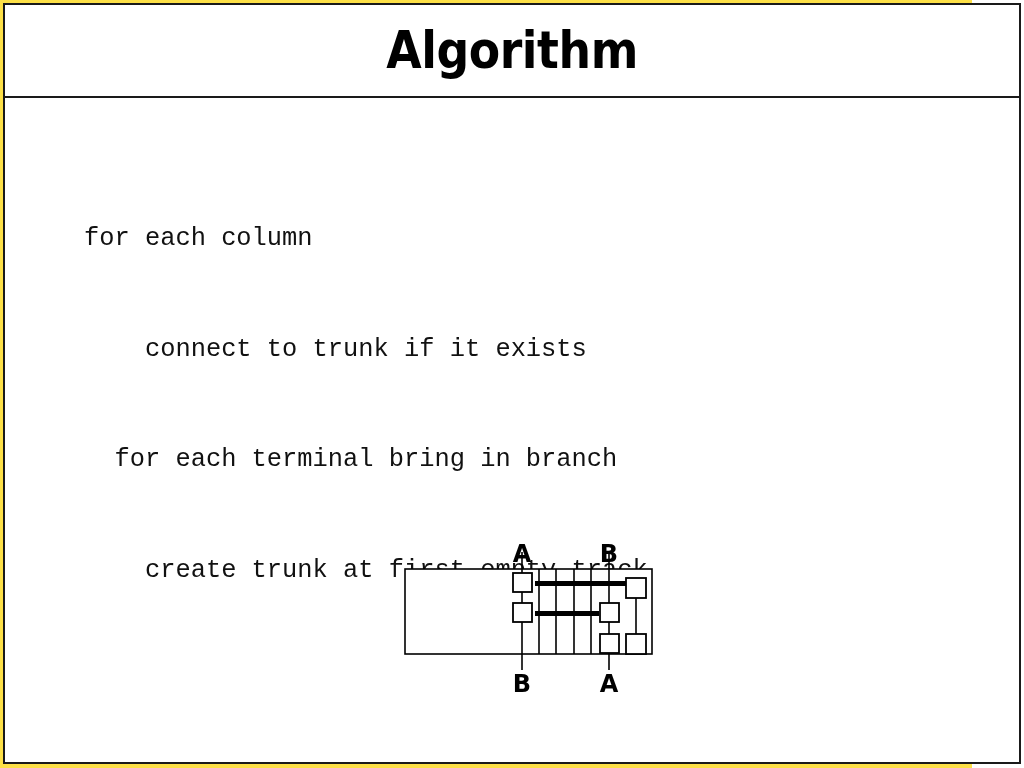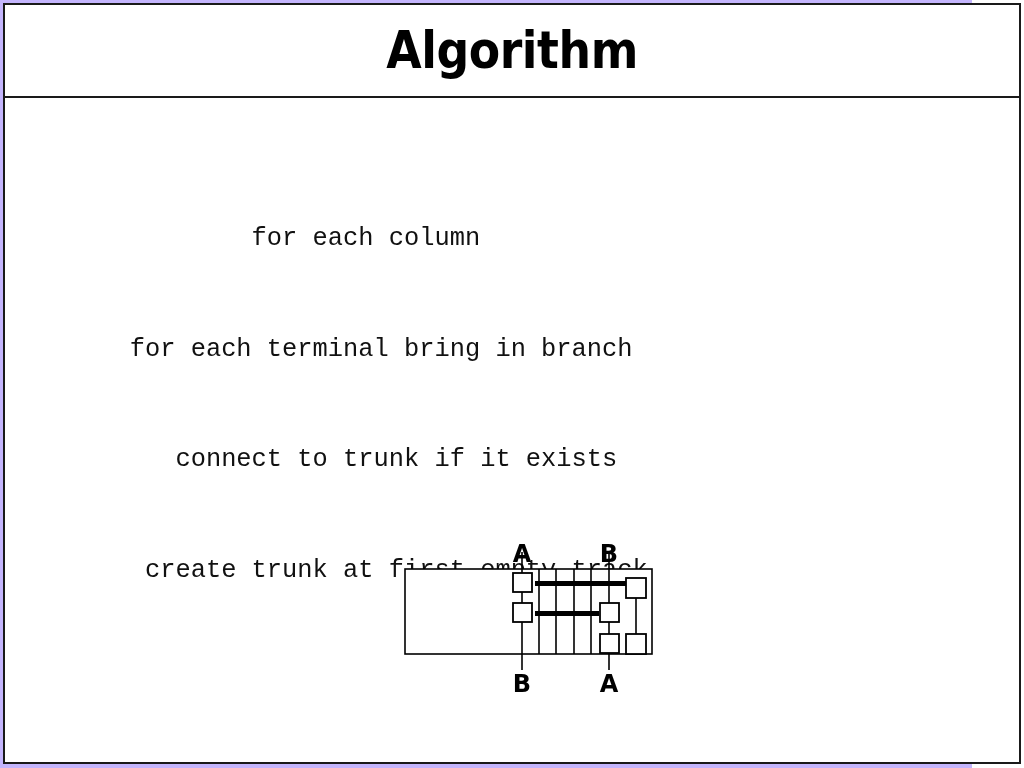--- a/index.html
+++ b/index.html
@@ -11,22 +11,21 @@
     width: 1024px;
     height: 768px;
     font-family: "Liberation Sans", sans-serif;
     overflow: hidden;
   }
   .slide {
     position: relative;
     width: 972px;
     height: 768px;
     box-sizing: border-box;
-    background: #c4b5fd;
-    text-align: center;
+    background: #fde047;
   }
   
   .page-frame {
     position: absolute;
     left: 3px;
     top: 3px;
     width: 1018px;
     height: 761px;
     box-sizing: border-box;
     border: 2px solid #1a1a1a;
@@ -99,22 +98,22 @@
   <div class="page-frame"></div>
 
   <div class="title-band">
     <div class="slide-title">Algorithm</div>
   </div>
 
   <div class="body-area">
 
     <div class="code-block">
       <span class="code-line">for each column</span>
+      <span class="code-line">    connect to trunk if it exists</span>
       <span class="code-line">  for each terminal bring in branch</span>
-      <span class="code-line">    connect to trunk if it exists</span>
       <span class="code-line">    create trunk at first empty track</span>
       
       
       
       
       
     </div>
 
     <div class="diagram">
       <svg width="280" height="160" viewBox="0 0 280 160" xmlns="http://www.w3.org/2000/svg">

